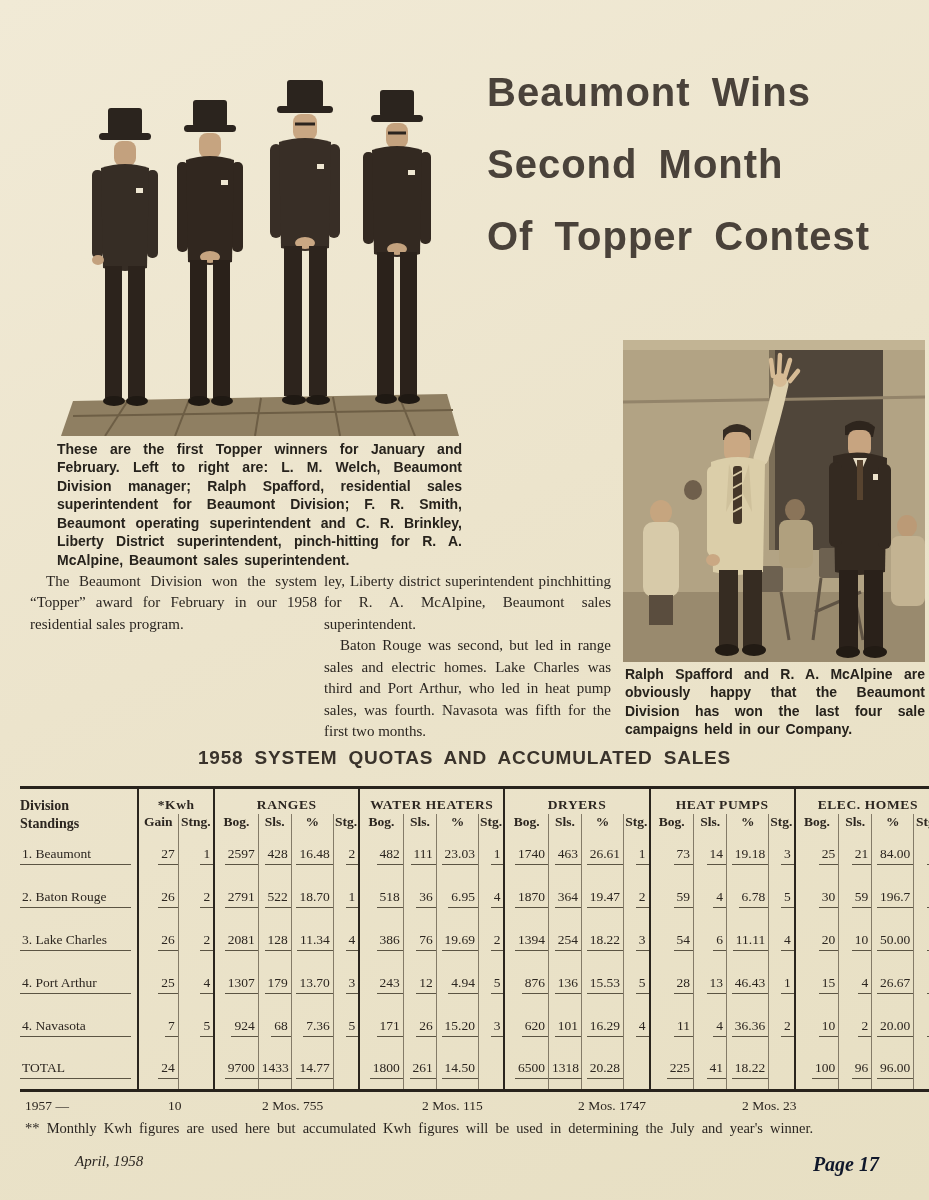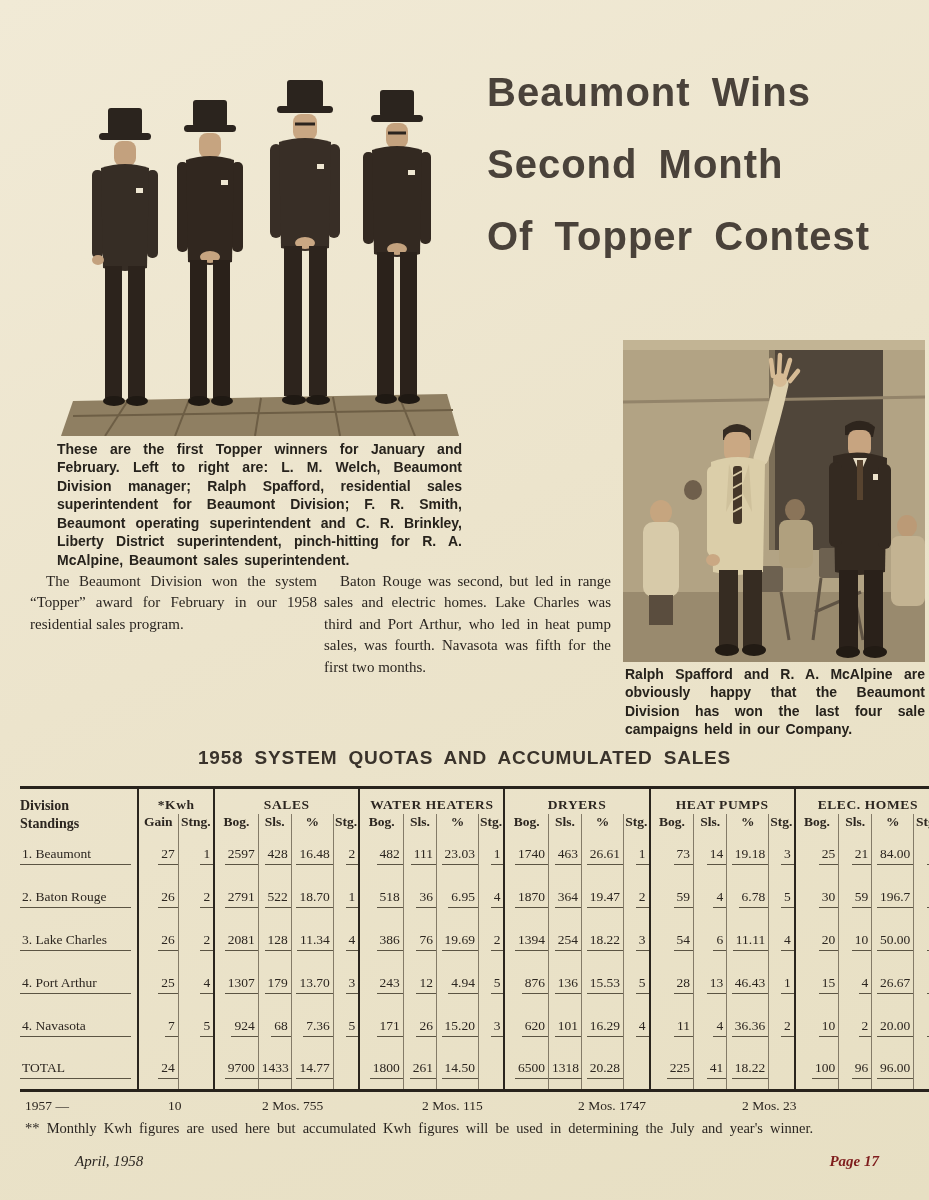--- a/index.html
+++ b/index.html
@@ -60,21 +60,21 @@
   td.div-cell { text-align:left; padding-left:4px; }
   td.bog, td.sls, td.pct { text-align:right; padding-right:3px; }
   td.stg, td.gain, td.stng { text-align:right; }
   tr.total-row td { height:40px; }
 
   
   .row1957 { left:0; top:1098px; width:929px; height:20px; font-size:13.5px; color:#2c2620; }
   .row1957 span { position:absolute; white-space:nowrap; }
   .footnote { left:25px; top:1120px; width:888px; font-size:14.5px; word-spacing:3.5px; color:#2b2621; }
   .footer-left  { left:75px;  top:1153px; font-size:15px; font-style:italic; font-weight:400; color:#2b2621; }
-  .footer-right { right:50px; top:1153px; font-size:15px; font-style:italic; font-weight:700; color:#7f1d1d; }
+  .footer-right { right:50px; top:1153px; font-size:20px; font-style:italic; font-weight:700; color:#0f172a; }
 
   .photo1 { left:55px; top:8px; }
   .photo2 { left:623px; top:340px; }
 </style>
 </head>
 <body>
 
 <svg class="abs photo1" width="410" height="428" viewBox="0 0 410 428">
   <g>
     <polygon points="18,393 392,386 404,428 6,428" fill="#8f7f62"></polygon>
@@ -164,20 +164,21 @@
   <div>Second Month</div>
   <div>Of Topper Contest</div>
 </div>
 
 <div class="abs caption caption1">These are the first Topper winners for January and February. Left to right are: L. M. Welch, Beaumont Division manager; Ralph Spafford, residential sales superintendent for Beaumont Division; F. R. Smith, Beaumont operating superintendent and C. R. Brinkley, Liberty District superintendent, pinch-hitting for R. A. McAlpine, Beaumont sales superintendent.</div>
 
 <div class="abs bodycol col1">
   <p>The Beaumont Division won the system “Topper” award for February in our 1958 residential sales program.</p>
 </div>
 <div class="abs bodycol col2">
+  <p style="text-indent:0">ley, Liberty district superintendent pinchhitting for R. A. McAlpine, Beaumont sales superintendent.</p>
   <p>Baton Rouge was second, but led in range sales and electric homes. Lake Charles was third and Port Arthur, who led in heat pump sales, was fourth. Navasota was fifth for the first two months.</p>
 </div>
 
 <svg class="abs photo2" width="302" height="322" viewBox="0 0 302 322">
   <rect width="302" height="322" fill="#b2a384"></rect>
   <rect width="302" height="10" fill="#c2b494"></rect>
   <rect x="150" y="10" width="110" height="200" fill="#50463a"></rect>
   <rect x="146" y="10" width="6" height="200" fill="#7c6f58"></rect>
   <line x1="0" y1="62" x2="302" y2="57" stroke="#93846a" stroke-width="3"></line>
   <rect y="252" width="302" height="70" fill="#998a6e"></rect>
@@ -263,21 +264,21 @@
         <col style="width: 42px;">
         <col style="width: 26px;">
       </colgroup>
     <thead>
         <tr class="r1">
           <th class="th-div" colspan="1" rowspan="2">
             <div>Division</div>
             <div>Standings</div>
           </th>
           <th class="vh group-h" colspan="2">*Kwh</th>
-          <th class="vh group-h" colspan="4">SALES</th>
+          <th class="vh group-h" colspan="4">RANGES</th>
           <th class="vh group-h" colspan="4">WATER HEATERS</th>
           <th class="vh group-h" colspan="4">DRYERS</th>
           <th class="vh group-h" colspan="4">HEAT PUMPS</th>
           <th class="vh group-h" colspan="4">ELEC. HOMES</th>
         </tr>
         <tr class="r2">
           <th class="vh sub-h">Gain</th>
           <th class="vl sub-h">Stng.</th>
           <th class="vh sub-h">Bog.</th>
           <th class="vl sub-h">Sls.</th>

